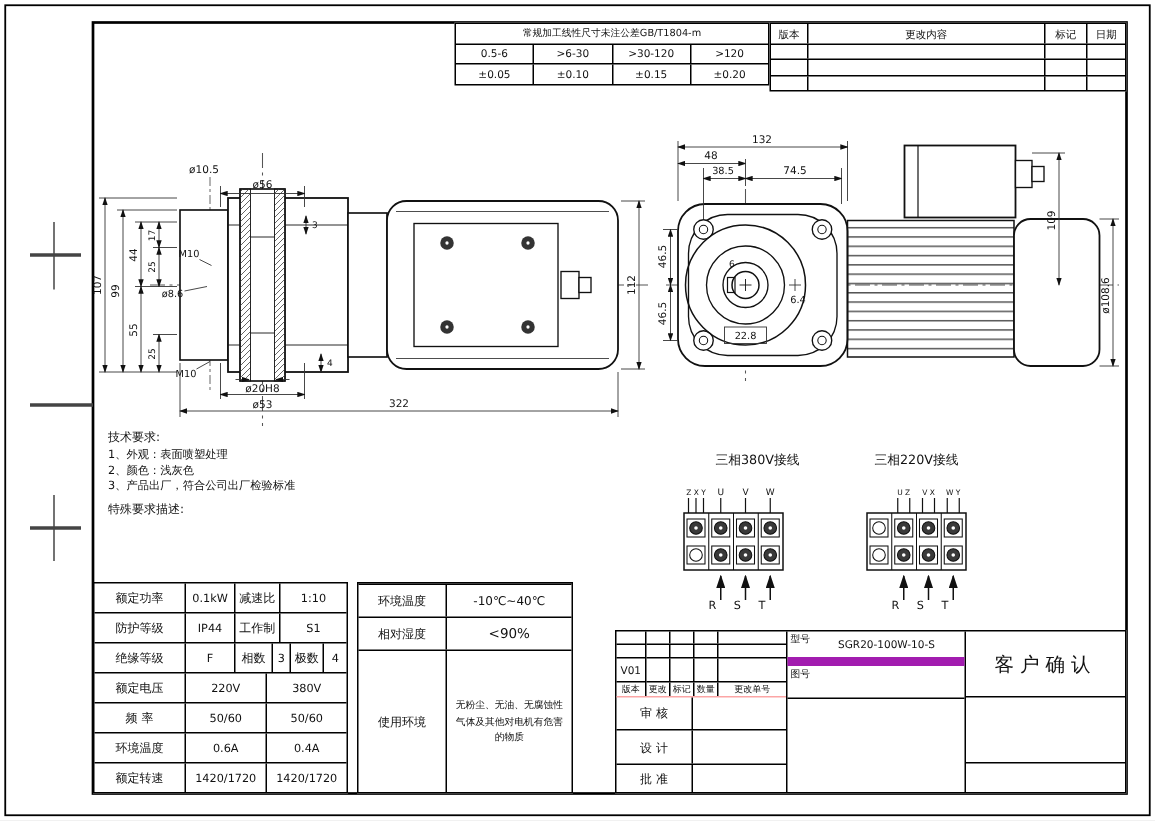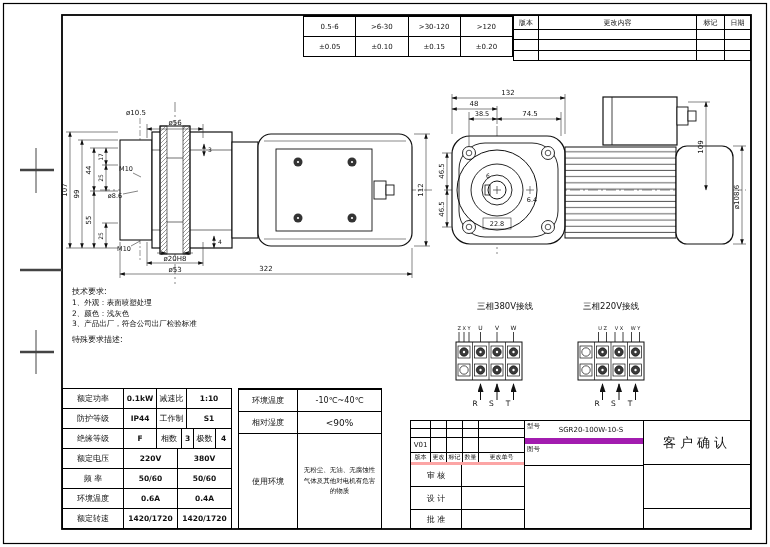--- a/index.html
+++ b/index.html
@@ -15,21 +15,21 @@
   .wlbl5{font-size:5px;fill:#111;text-anchor:middle;}
   .ph{font-size:7.5px;fill:#111;text-anchor:middle;}
   
   .btbl{position:absolute;border:1px solid #000;box-sizing:border-box;
         display:flex;flex-direction:column;background:#fff;}
   .brow{display:flex;border-top:1px solid #000;flex:none;min-height:0;}
   .brow.fr{border-top:none;}
   .bcell{border-left:1px solid #000;box-sizing:border-box;display:flex;
          align-items:center;justify-content:center;overflow:hidden;flex:none;}
   .bcell.fc{border-left:none;}
-  .f8{font-size:8px;} .f75{font-size:7.5px;font-weight:bold;} .f7{font-size:7px;}
+  .f8{font-size:8px;} .f75{font-size:7.5px;} .f7{font-size:7px;}
   .f65{font-size:6.5px;} .f6{font-size:6px;} .f9{font-size:9px;}
   .notes{position:absolute;left:72px;top:288px;width:200px;font-size:7.5px;line-height:1.0;}
   .notes div{margin-bottom:3px;}
   .tb-col{display:flex;flex-direction:column;border-left:1px solid #000;box-sizing:border-box;}
   .tb-col.fc{border-left:none;}
   .rel{position:relative;}
   .corner-lbl{position:absolute;left:2px;top:1px;font-size:6.5px;}
   .envwrap{font-size:6.5px;line-height:1.6;text-align:center;padding:0 3px;}
   .confirm{font-size:13px;letter-spacing:4px;}
 </style>
@@ -325,20 +325,23 @@
       <line x1="619" y1="400" x2="619" y2="384" marker-end="url(#ae)"></line>
       <line x1="635.5" y1="400" x2="635.5" y2="384" marker-end="url(#ae)"></line>
     </g>
     <text class="ph" x="597" y="406">R</text>
     <text class="ph" x="613.5" y="406">S</text>
     <text class="ph" x="630" y="406">T</text>
   </g>
 </svg>
 
 <div class="btbl" style="left:303px;top:15px;width:210px;height:42px">
+  <div class="brow fr" style="flex:1">
+    <div class="bcell fc f65" style="flex:1">常规加工线性尺寸未注公差GB/T1804-m</div>
+  </div>
   <div class="brow" style="flex:1">
     <div class="bcell fc f7" style="flex:1">0.5-6</div>
     <div class="bcell f7" style="flex:1">&gt;6-30</div>
     <div class="bcell f7" style="flex:1">&gt;30-120</div>
     <div class="bcell f7" style="flex:1">&gt;120</div>
   </div>
   <div class="brow" style="flex:1">
     <div class="bcell fc f7" style="flex:1">±0.05</div>
     <div class="bcell f7" style="flex:1">±0.10</div>
     <div class="bcell f7" style="flex:1">±0.15</div>
@@ -437,21 +440,21 @@
     <div class="bcell fc f8" style="width:58px">使用环境</div>
     <div class="bcell" style="flex:1">
       <div class="envwrap">无粉尘、无油、无腐蚀性气体及其他对电机有危害的物质</div>
     </div>
   </div>
 </div>
 
 <div class="btbl" style="left:410px;top:420px;width:341px;height:109px;flex-direction:row">
 
   <div class="tb-col fc" style="width:113px">
-    <div style="display:flex;height:44px;border-bottom:3px solid #fca5a5;box-sizing:border-box">
+    <div style="display:flex;height:44px;border-bottom:1px solid #fca5a5;box-sizing:border-box">
       <div style="width:20px;border-right:1px solid #000;box-sizing:border-box;display:flex;flex-direction:column">
         <div style="height:8px;border-bottom:1px solid #000"></div>
         <div style="height:8px;border-bottom:1px solid #000"></div>
         <div class="f7" style="height:15px;border-bottom:1px solid #000;display:flex;align-items:center;justify-content:center">V01</div>
         <div class="f6" style="flex:1;display:flex;align-items:center;justify-content:center">版本</div>
       </div>
       <div style="flex:1;display:flex;flex-direction:column">
         <div style="height:8px;border-bottom:1px solid #000;display:flex">
           <div style="width:15px;border-right:1px solid #000"></div>
               <div style="width:15px;border-right:1px solid #000"></div>

